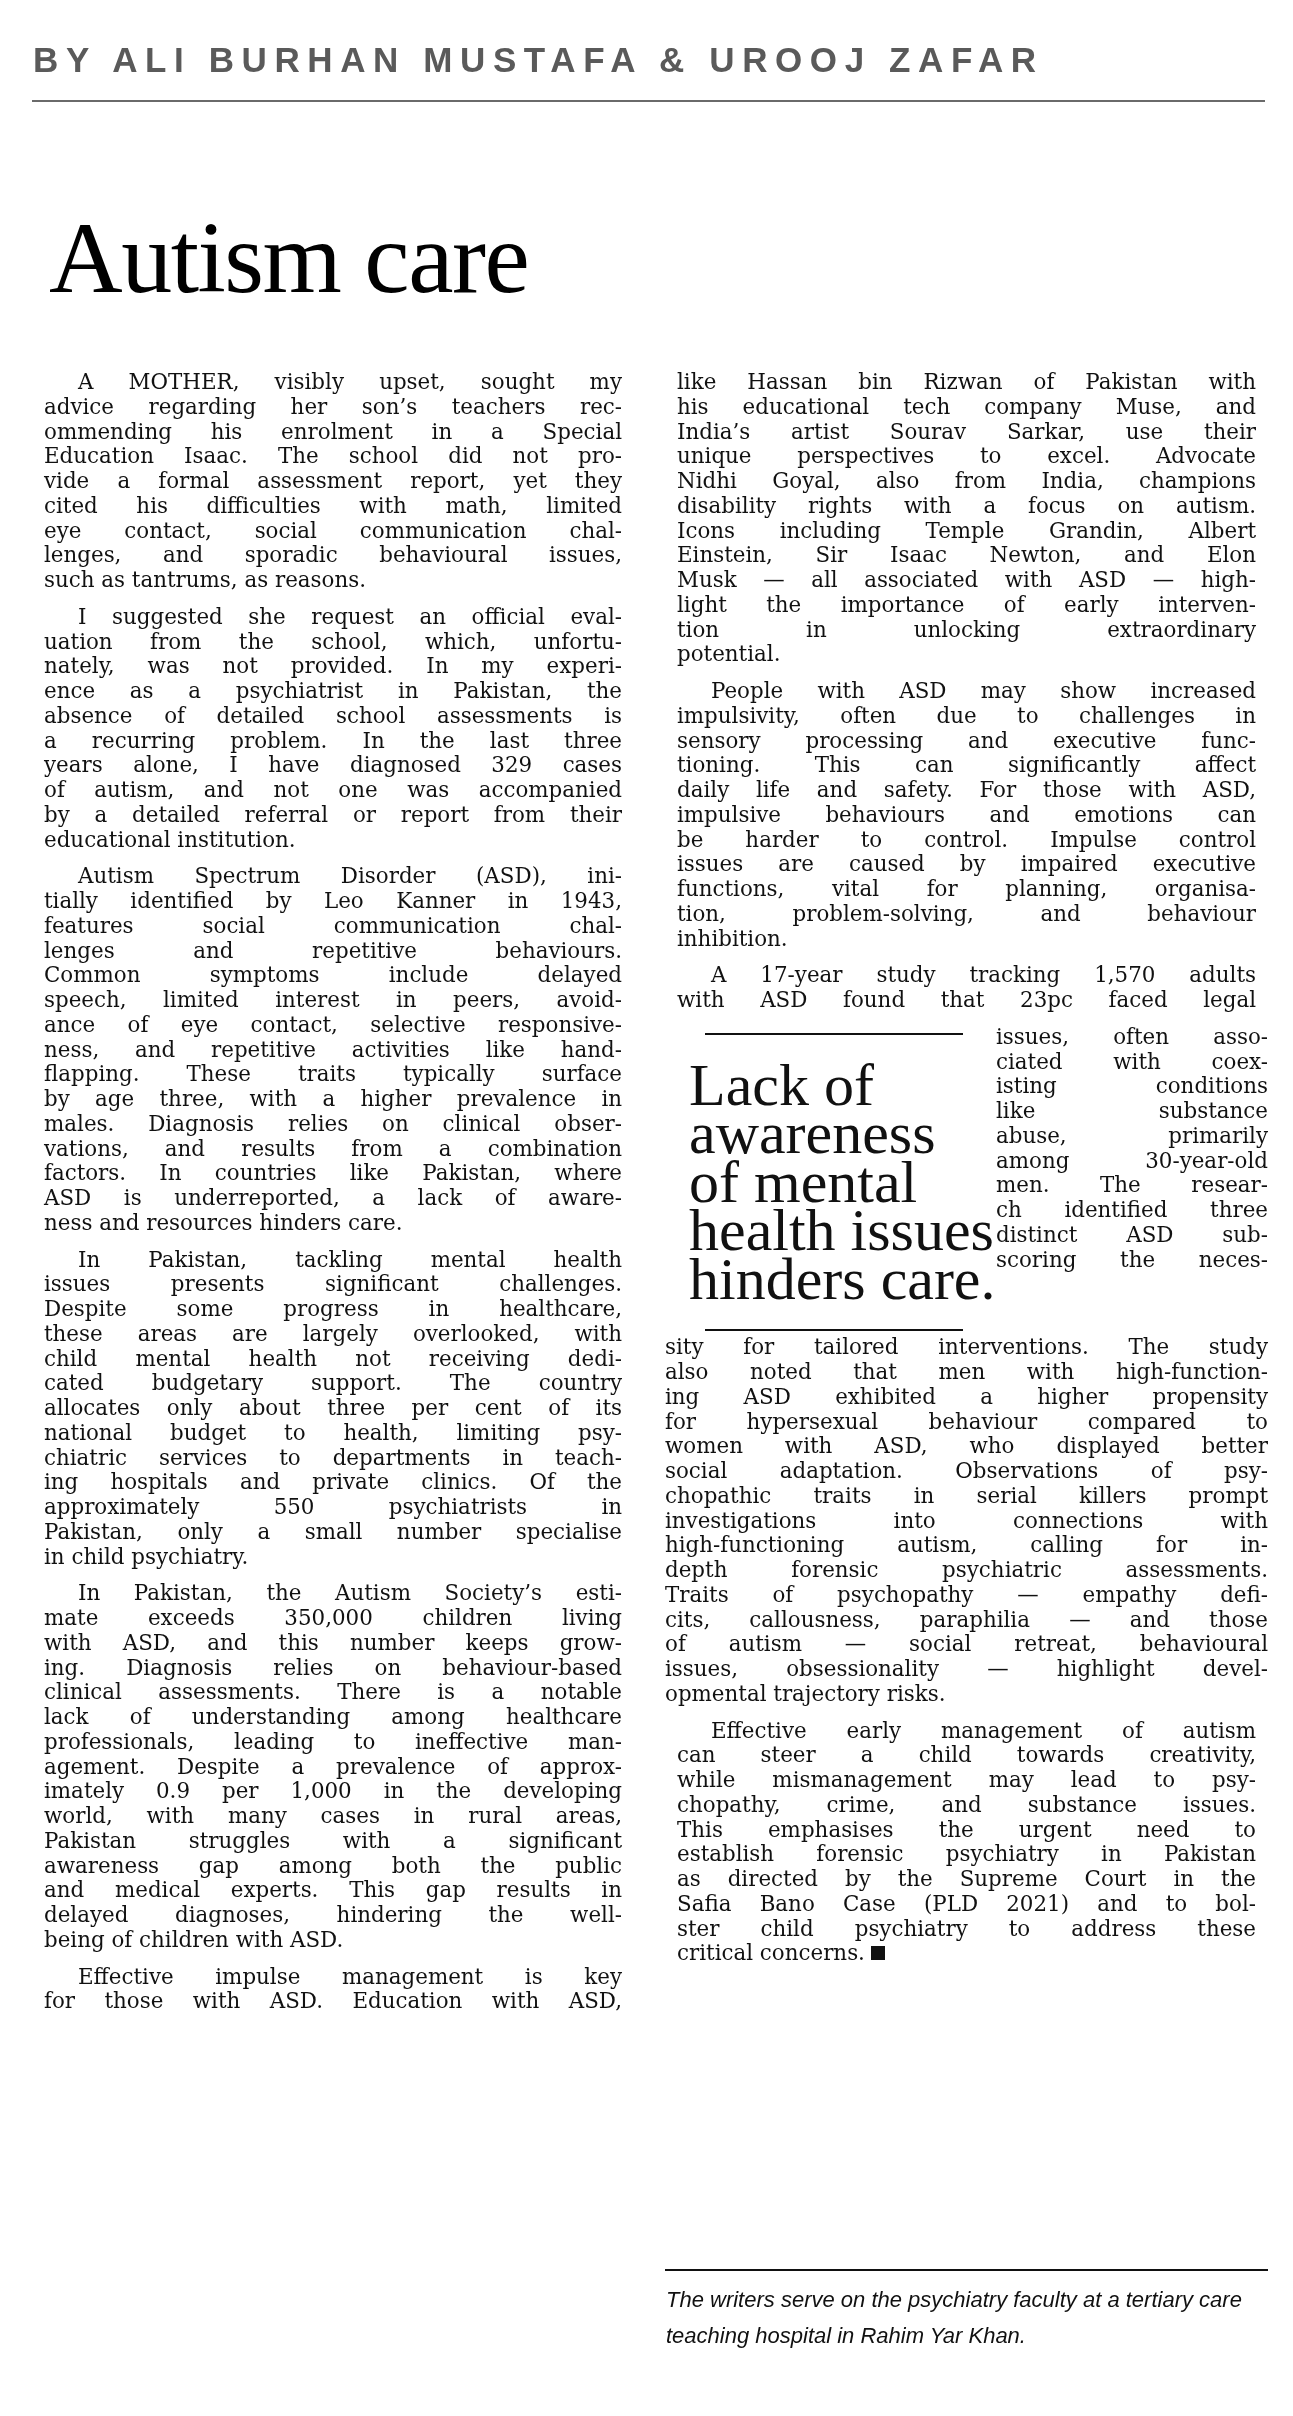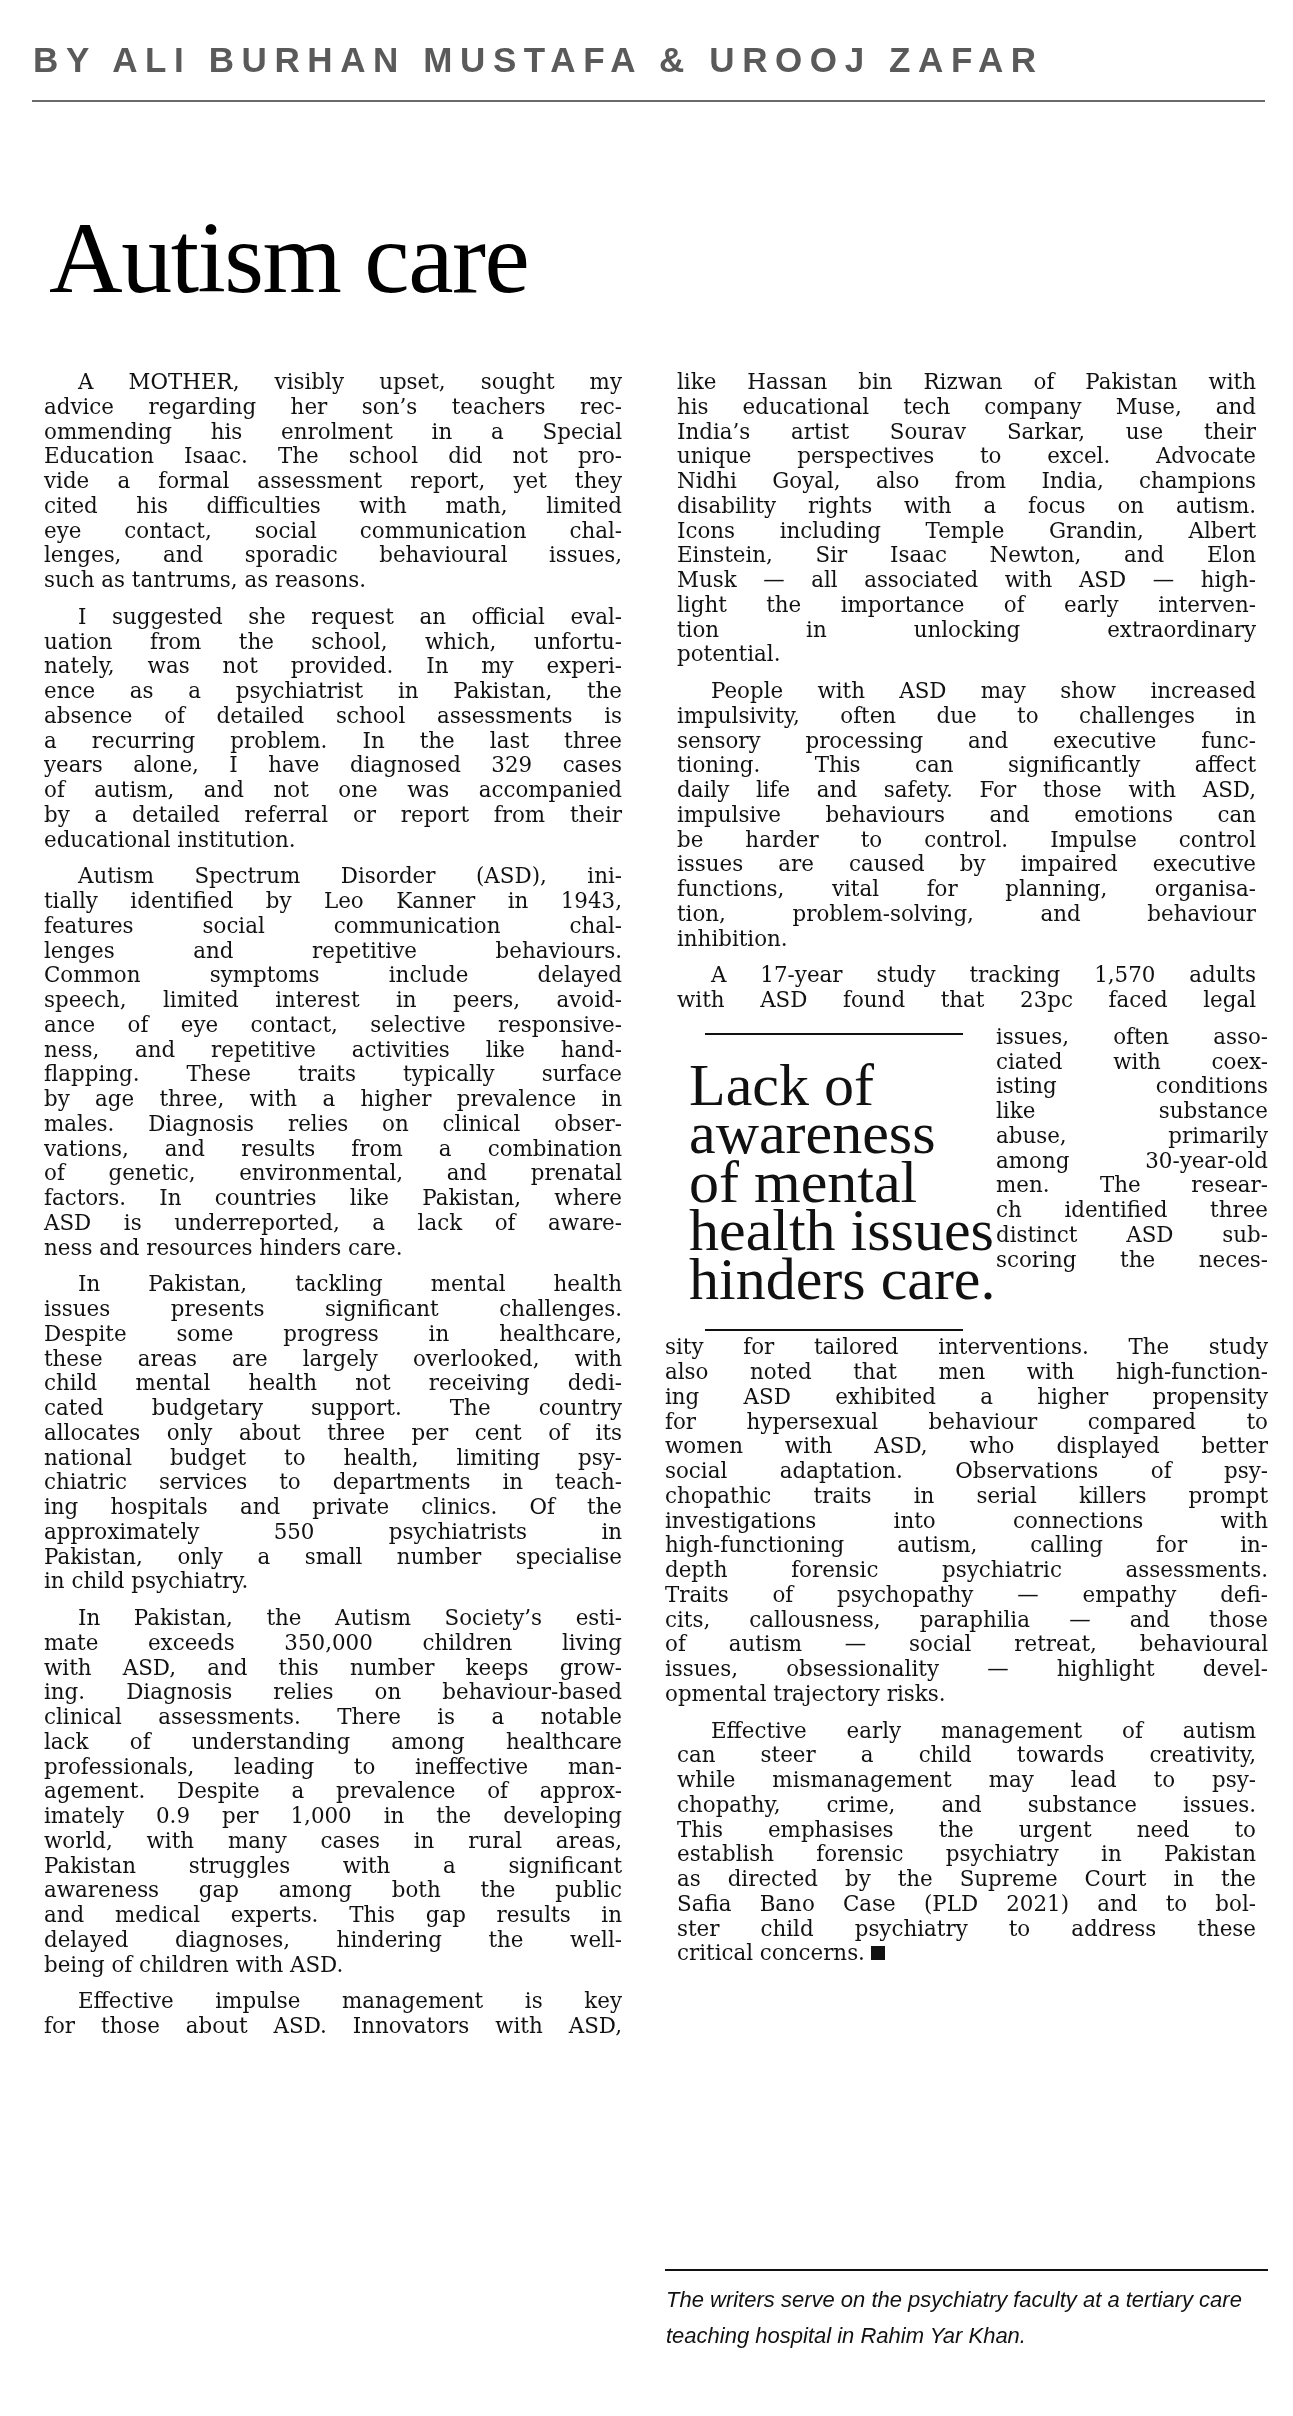--- a/index.html
+++ b/index.html
@@ -97,21 +97,20 @@
       <span class="ln">features social communication chal-</span>
       <span class="ln">lenges and repetitive behaviours.</span>
       <span class="ln">Common symptoms include delayed</span>
       <span class="ln">speech, limited interest in peers, avoid-</span>
       <span class="ln">ance of eye contact, selective responsive-</span>
       <span class="ln">ness, and repetitive activities like hand-</span>
       <span class="ln">flapping. These traits typically surface</span>
       <span class="ln">by age three, with a higher prevalence in</span>
       <span class="ln">males. Diagnosis relies on clinical obser-</span>
       <span class="ln">vations, and results from a combination</span>
-      <span class="ln">of genetic, environmental, and prenatal</span>
       <span class="ln">factors. In countries like Pakistan, where</span>
       <span class="ln">ASD is underreported, a lack of aware-</span>
       <span class="ln last">ness and resources hinders care.</span>
     </p>
     <p class="cont">
       <span class="ln" style="padding-left: 34px;">In Pakistan, tackling mental health</span>
       <span class="ln">issues presents significant challenges.</span>
       <span class="ln">Despite some progress in healthcare,</span>
       <span class="ln">these areas are largely overlooked, with</span>
       <span class="ln">child mental health not receiving dedi-</span>
@@ -136,21 +135,21 @@
       <span class="ln">imately 0.9 per 1,000 in the developing</span>
       <span class="ln">world, with many cases in rural areas,</span>
       <span class="ln">Pakistan struggles with a significant</span>
       <span class="ln">awareness gap among both the public</span>
       <span class="ln">and medical experts. This gap results in</span>
       <span class="ln">delayed diagnoses, hindering the well-</span>
       <span class="ln last">being of children with ASD.</span>
     </p>
     <p class="cont">
       <span class="ln" style="padding-left: 34px;">Effective impulse management is key</span>
-      <span class="ln">for those about ASD. Innovators with ASD,</span>
+      <span class="ln">for those with ASD. Education with ASD,</span>
     </p>
   </div>
 
 <div class="col col-right" id="rightCol">
   <div id="rightBefore">
       <p class="cont">
         <span class="ln">like Hassan bin Rizwan of Pakistan with</span>
         <span class="ln">his educational tech company Muse, and</span>
         <span class="ln">India’s artist Sourav Sarkar, use their</span>
         <span class="ln">unique perspectives to excel. Advocate</span>

